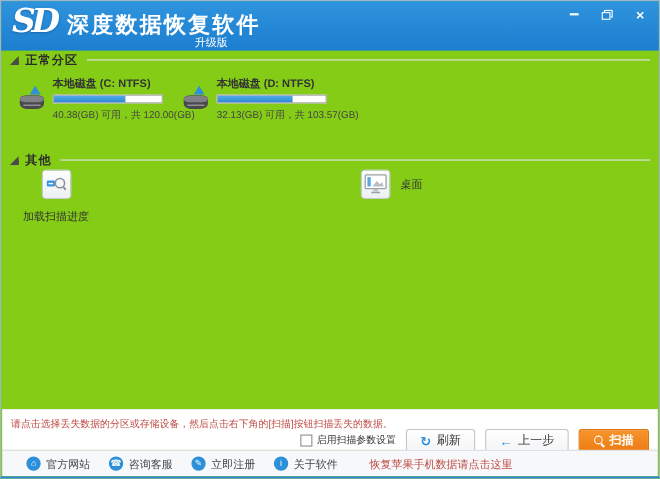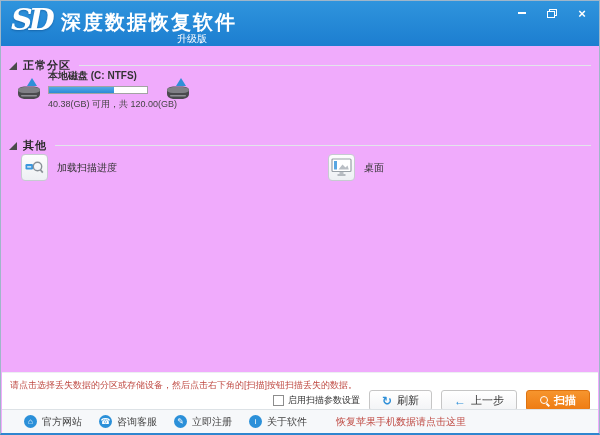--- a/index.html
+++ b/index.html
@@ -1,19 +1,19 @@
 <!DOCTYPE html>
 <html><head>
 <meta charset="utf-8">
 <style>
   * { margin:0; padding:0; box-sizing:border-box; }
   html,body { width:600px; height:435px; }
   body { font-family:"Liberation Sans","DejaVu Sans",sans-serif; background:#fff; }
 
-  .window { position:relative; width:600px; height:435px; background:#f0abfc;
+  .window { position:relative; width:600px; height:435px; background:#84cc16;
             border:1px solid #9fb6c9; border-bottom:2px solid #2f86cf; overflow:hidden; }
 
   
   .titlebar { position:absolute; left:0; top:0; right:0; height:45px;
               background:linear-gradient(180deg,#2f94dd 0%,#1c7ed0 100%); }
   .logo { position:absolute; left:10px; top:1px; color:#fff;
           font:italic bold 30px "DejaVu Serif",serif; letter-spacing:-4px;
           text-shadow:0 1px 2px rgba(0,40,90,.35); }
   .app-title { position:absolute; left:60px; top:8px; color:#fff; font-size:20px;
                font-weight:bold; letter-spacing:2px; }
@@ -27,37 +27,37 @@
   .ic-restore::after  { content:''; position:absolute; left:0; bottom:0; width:6px; height:5px; border:1px solid #fff; background:#2489d6; }
   .wc-close { font-size:13px; font-weight:bold; line-height:13px; }
 
   
   .section-header { position:absolute; left:8px; right:8px; display:flex; align-items:center; }
   .expander { width:0; height:0; border:4px solid transparent;
               border-right-color:#4a4a4a; border-bottom-color:#4a4a4a; margin-right:6px; }
   .section-title { font-size:11px; font-weight:bold; color:#2b2b2b; letter-spacing:1px; white-space:nowrap; }
   .rule { flex:1; height:1px; background:#e2e6ea; margin-left:8px; }
 
-  .hdr-partitions { top:57px; }
+  .hdr-partitions { top:46px; }
   .hdr-other { top:137px; }
 
   
   .disk { position:absolute; top:68px; width:152px; }
   .disk-c { left:14px; }
   .disk-d { left:163px; }
   .disk-icon { position:absolute; left:0; top:7px; }
   .disk-body { margin-left:33px; }
   .disk-label { font-size:10px; font-weight:bold; color:#333; white-space:nowrap; }
   .disk-bar { width:100px; height:8px; background:#fff; border:1px solid #a3a3a3; margin-top:3px; }
   .disk-fill { height:100%; background:linear-gradient(180deg,#54aae6,#2b8ad6); }
   .disk-info { font-size:9px; color:#444; margin-top:4px; white-space:nowrap; }
 
   
   .other-item { position:absolute; top:153px; display:flex; align-items:center; gap:9px; cursor:pointer; }
-  .oi-1 { left:20px; } .oi-2 { left:165px; } .oi-3 { left:308px;padding-left:19px; } .oi-4 { left:454px; }
+  .oi-1 { left:20px;flex-direction:column; } .oi-2 { left:165px; } .oi-3 { left:308px;padding-left:19px; } .oi-4 { left:454px; }
   .tool-icon { width:27px; height:27px; border:1px solid #c6cbd1; border-radius:4px;
                background:linear-gradient(#fdfdfd,#edf0f3);
                display:flex; align-items:center; justify-content:center; }
   .tool-label { font-size:10px; color:#333; white-space:nowrap; }
 
   
   .statusbar { position:absolute; left:1px; right:1px; top:371px; height:37px;
                border-top:1px solid #eceff2; background:#fff; }
   .hint { position:absolute; left:8px; top:6px; font-size:9px; color:#bf4a43; white-space:nowrap; }
   .ctrl-row { position:absolute; right:8px; top:17px; display:flex; align-items:center; gap:9px; }
@@ -132,20 +132,27 @@
 
   <div class="disk disk-d">
     <span class="disk-icon">
       <svg width="30" height="27" viewBox="0 0 30 27">
         <polygon points="17,2 22,10 12,10" fill="#2f8fd8"></polygon>
         <path d="M3,14 Q3,11 9,10.5 L19,10.5 Q25,11 25,14 L25,18 Q25,22 19,23 L9,23 Q3,22 3,18 Z" fill="#4a4a4e"></path>
         <path d="M3,14 Q3,11.5 9,11 L19,11 Q25,11.5 25,14 Q25,16.5 19,17 L9,17 Q3,16.5 3,14 Z" fill="#808086"></path>
         <rect x="6" y="19" width="16" height="1.4" rx="0.7" fill="#8f8f95"></rect>
       </svg>
     </span>
+    <div class="disk-body">
+      <div class="disk-label">本地磁盘 (D: NTFS)</div>
+      <div class="disk-bar">
+        <div class="disk-fill" style="width: 69%;"></div>
+      </div>
+      <div class="disk-info">32.13(GB) 可用，共 103.57(GB)</div>
+    </div>
   </div>
 
   <div class="section-header hdr-other">
     <span class="expander"></span>
     <span class="section-title">其他</span>
     <span class="rule"></span>
   </div>
 
   <div class="other-item oi-1">
     <span class="tool-icon">

